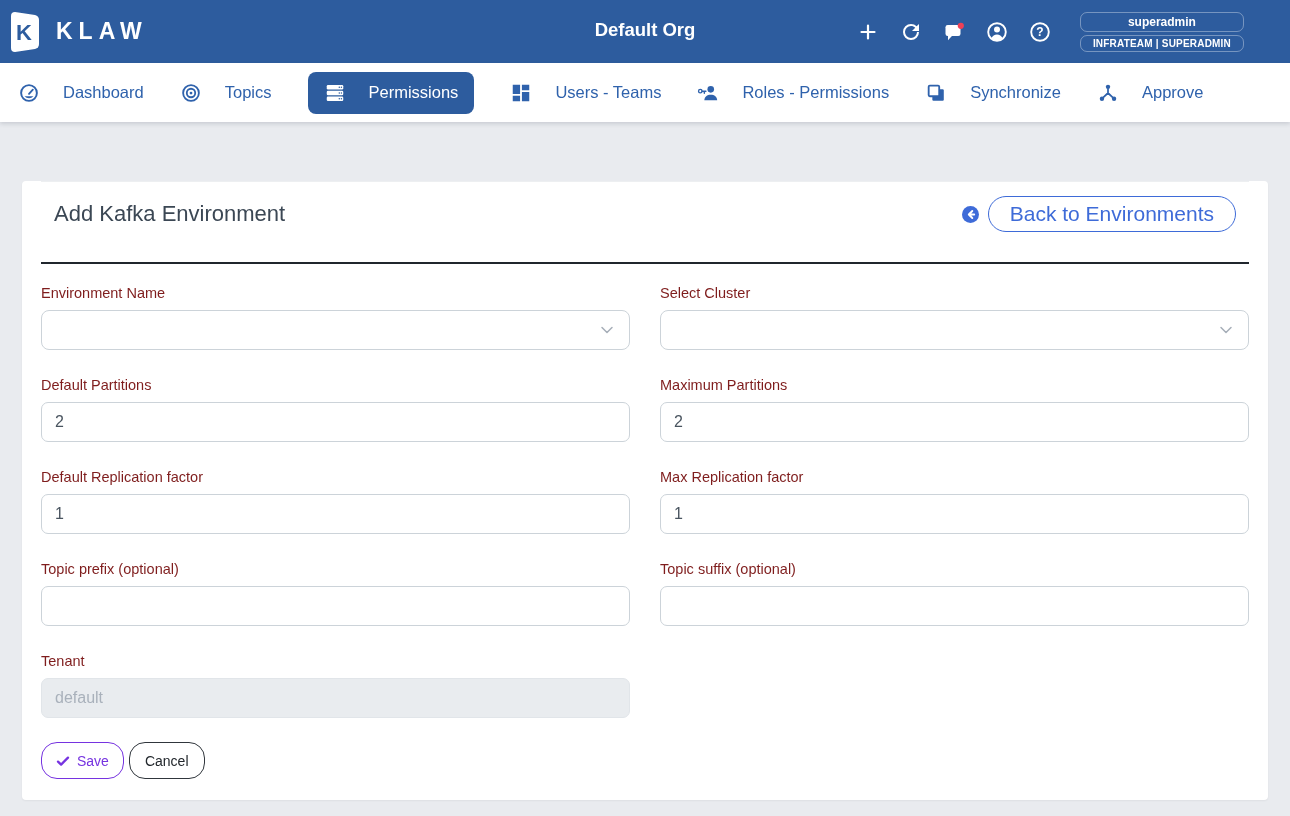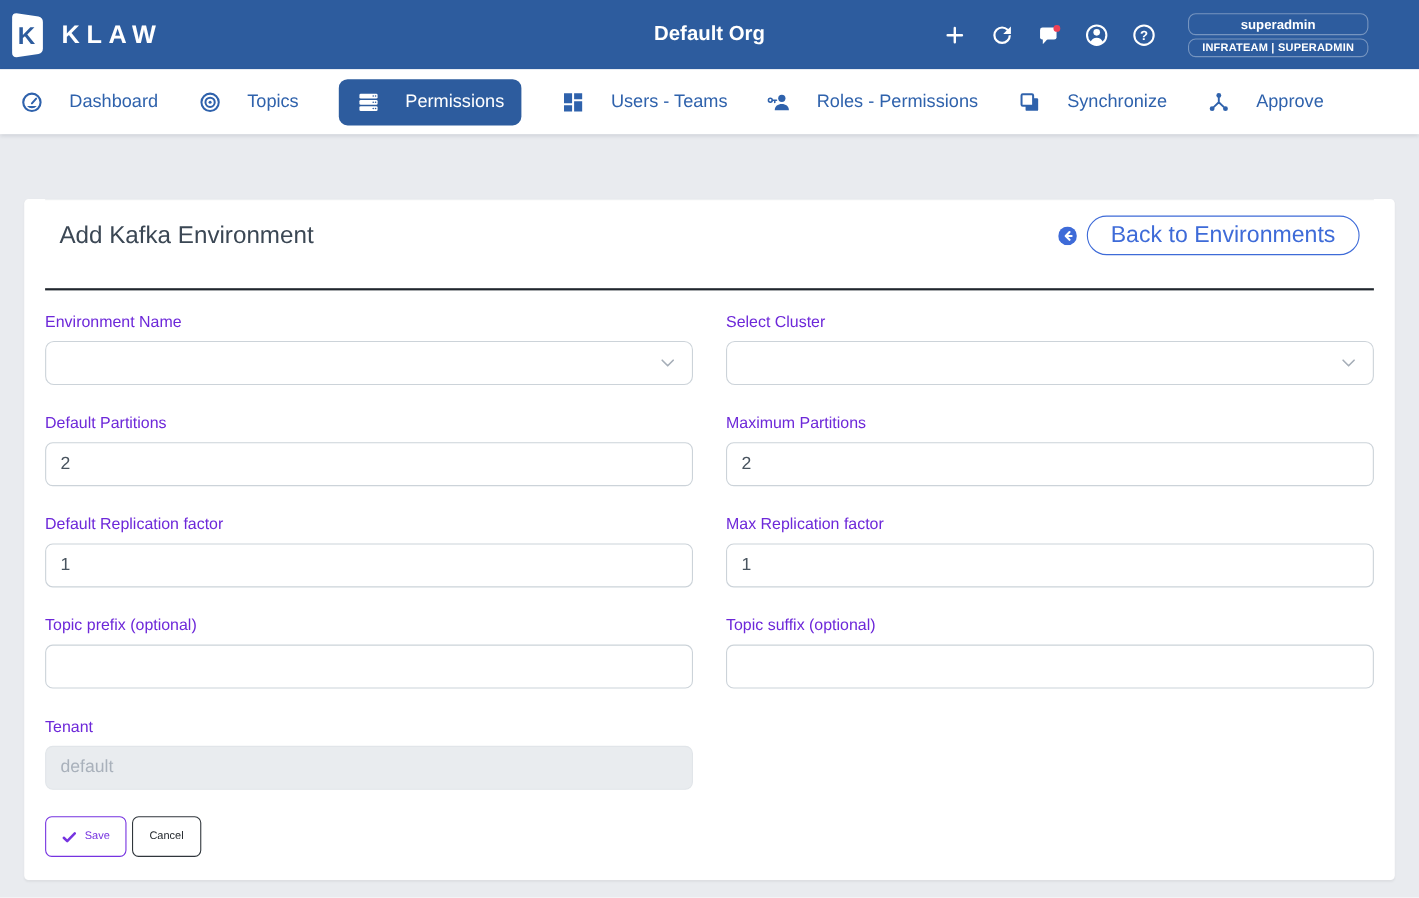--- a/index.html
+++ b/index.html
@@ -99,21 +99,21 @@
   
   .form-grid {
     display: grid;
     grid-template-columns: 1fr 1fr;
     column-gap: 30px;
   }
   .field { margin-top: 27px; }
   .field.first { margin-top: 21px; }
   .field-label {
     display: block;
-    font-size: 14.5px; color: #6d28d9;
+    font-size: 14.5px; color: #7f1d1d;
     margin-bottom: 8px; line-height: 17px;
   }
   .control {
     width: 100%; height: 40px;
     border: 1px solid #ccd3d9; border-radius: 7px;
     background: #fff;
     font-size: 16px; color: #49545f;
     padding: 0 13px;
     font-family: "Liberation Sans", sans-serif;
   }
@@ -122,22 +122,22 @@
     width: 100%; height: 40px;
     border: 1px solid #ccd3d9; border-radius: 8px;
     background: #fff;
     display: flex; align-items: center; justify-content: flex-end;
     padding-right: 12px; cursor: pointer;
   }
   .control.disabled { background: #e9ecef; border-color: #e1e5e9; }
 
   .buttons-row { display: flex; gap: 5px; margin-top: 24px; }
   .btn {
-    height: 37px; border-radius: 6px; background: #fff;
-    font-size: 10px; display: flex; align-items: center;
+    height: 37px; border-radius: 16px; background: #fff;
+    font-size: 14px; display: flex; align-items: center;
     cursor: pointer; font-family: "Liberation Sans", sans-serif;
   }
   .btn-save {
     border: 1.5px solid #7633e0; color: #7633e0;
     padding: 0 14px; gap: 7px; font-weight: 500;
   }
   .btn-cancel {
     border: 1.5px solid #30363c; color: #22272c;
     padding: 0 15px;
   }

